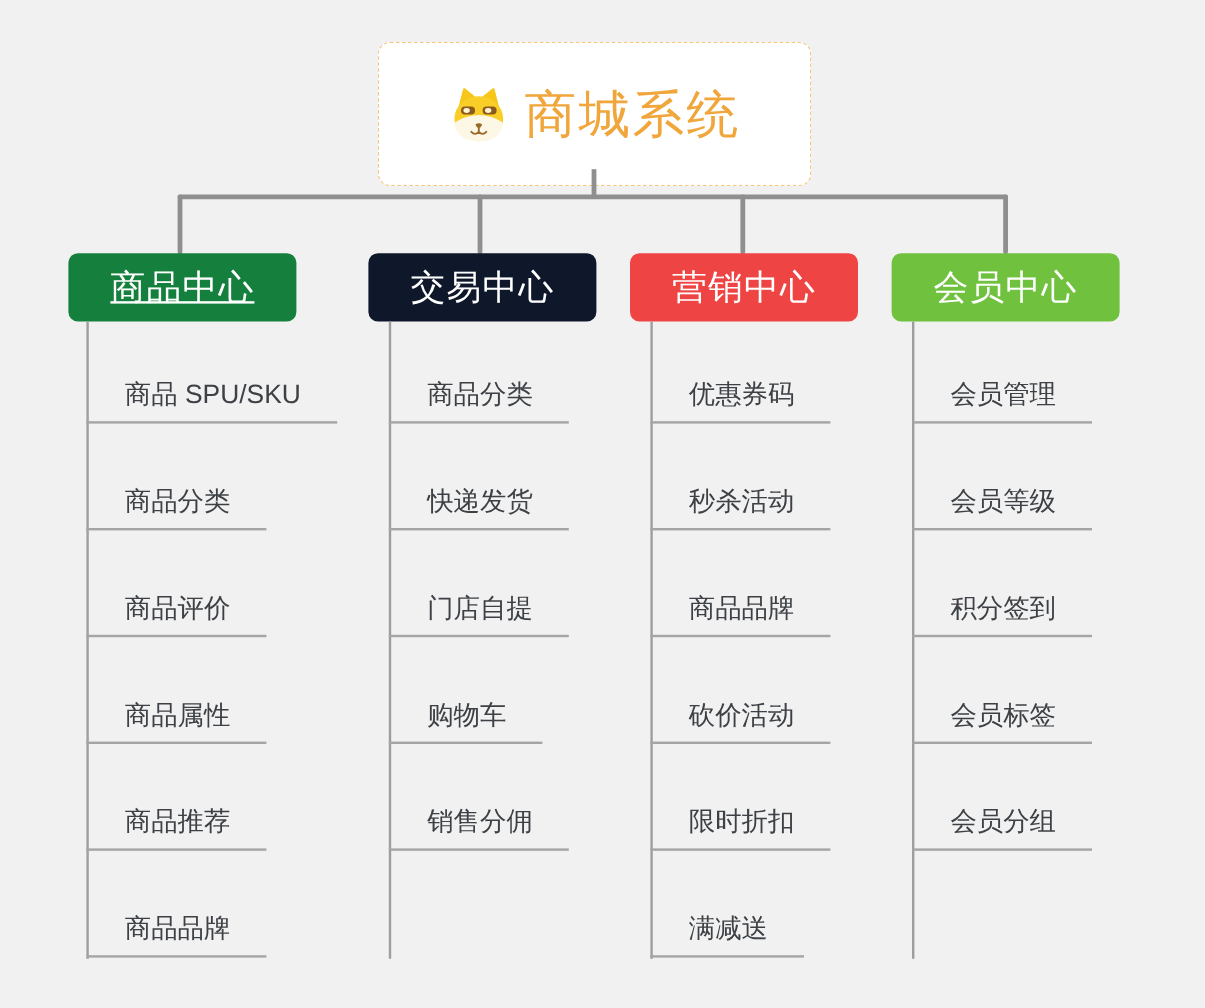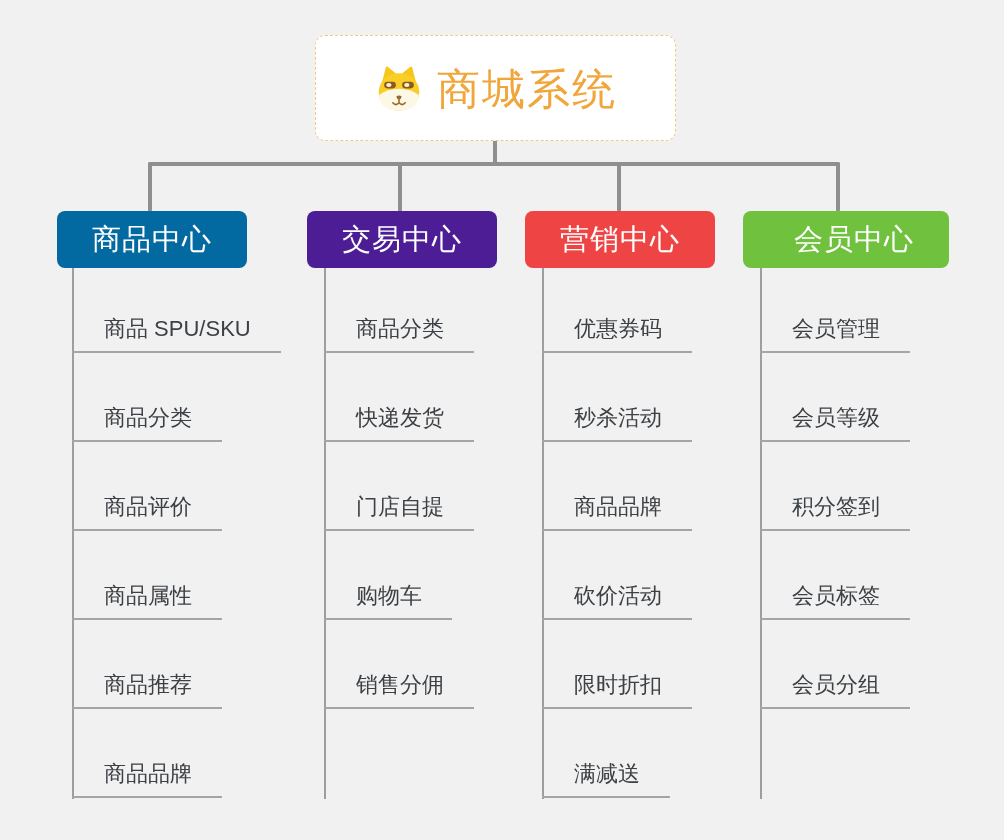--- a/index.html
+++ b/index.html
@@ -6,21 +6,21 @@
   body{
     width:1004px;height:840px;
     background:#f1f1f1;
     font-family:"Liberation Sans","DejaVu Sans",sans-serif;
     overflow:hidden;
   }
   .canvas{position:relative;width:1004px;height:840px;}
 
   
   .root-node{
-    position:absolute;left:315px;top:35px;width:361px;height:106px;
+    position:absolute;left:315px;top:35px;width:361px;height:120px;
     background:#ffffff;border:1px dashed #f6c87f;border-radius:10px;
     display:flex;align-items:center;justify-content:center;gap:13px;
     box-sizing:border-box;
   }
   .root-title{
     font-size:43px;letter-spacing:2px;line-height:1;
     padding-top:2px;
   }
   .root-icon{width:50px;height:50px;flex:0 0 auto;}
 
@@ -87,21 +87,21 @@
   </div>
 
   <div class="conn stem"></div>
   <div class="conn bus"></div>
   <div class="conn drop b0"></div>
   <div class="conn drop b1"></div>
   <div class="conn drop b2"></div>
   <div class="conn drop b3"></div>
 
   <div id="branches-host">
-  <div class="branch-node b0" style="background: #0369a1;">
+  <div class="branch-node b0" style="background: #15803d; text-decoration: underline;">
     <span class="branch-label">商品中心</span>
   </div>
   <div class="leafline b0"></div>
   <div class="column b0">
   <div class="leaf-row">
     <div class="leaf-node">商品 SPU/SKU</div>
   </div>
 
   <div class="leaf-row">
     <div class="leaf-node">商品分类</div>
@@ -117,21 +117,21 @@
 
   <div class="leaf-row">
     <div class="leaf-node">商品推荐</div>
   </div>
 
   <div class="leaf-row">
     <div class="leaf-node">商品品牌</div>
   </div>
 </div>
 
-  <div class="branch-node b1" style="background: #4c1d95;">
+  <div class="branch-node b1" style="background: #0f172a;">
     <span class="branch-label">交易中心</span>
   </div>
   <div class="leafline b1"></div>
   <div class="column b1">
   <div class="leaf-row">
     <div class="leaf-node">商品分类</div>
   </div>
 
 
   <div class="leaf-row">
@@ -174,21 +174,21 @@
 
   <div class="leaf-row">
     <div class="leaf-node">限时折扣</div>
   </div>
 
   <div class="leaf-row">
     <div class="leaf-node">满减送</div>
   </div>
 </div>
 
-  <div class="branch-node b3" style="background: rgb(111, 193, 62); padding-left: 16px;">
+  <div class="branch-node b3" style="background: rgb(111, 193, 62);">
     <span class="branch-label">会员中心</span>
   </div>
   <div class="leafline b3"></div>
   <div class="column b3">
   <div class="leaf-row">
     <div class="leaf-node">会员管理</div>
   </div>
 
   <div class="leaf-row">
     <div class="leaf-node">会员等级</div>

